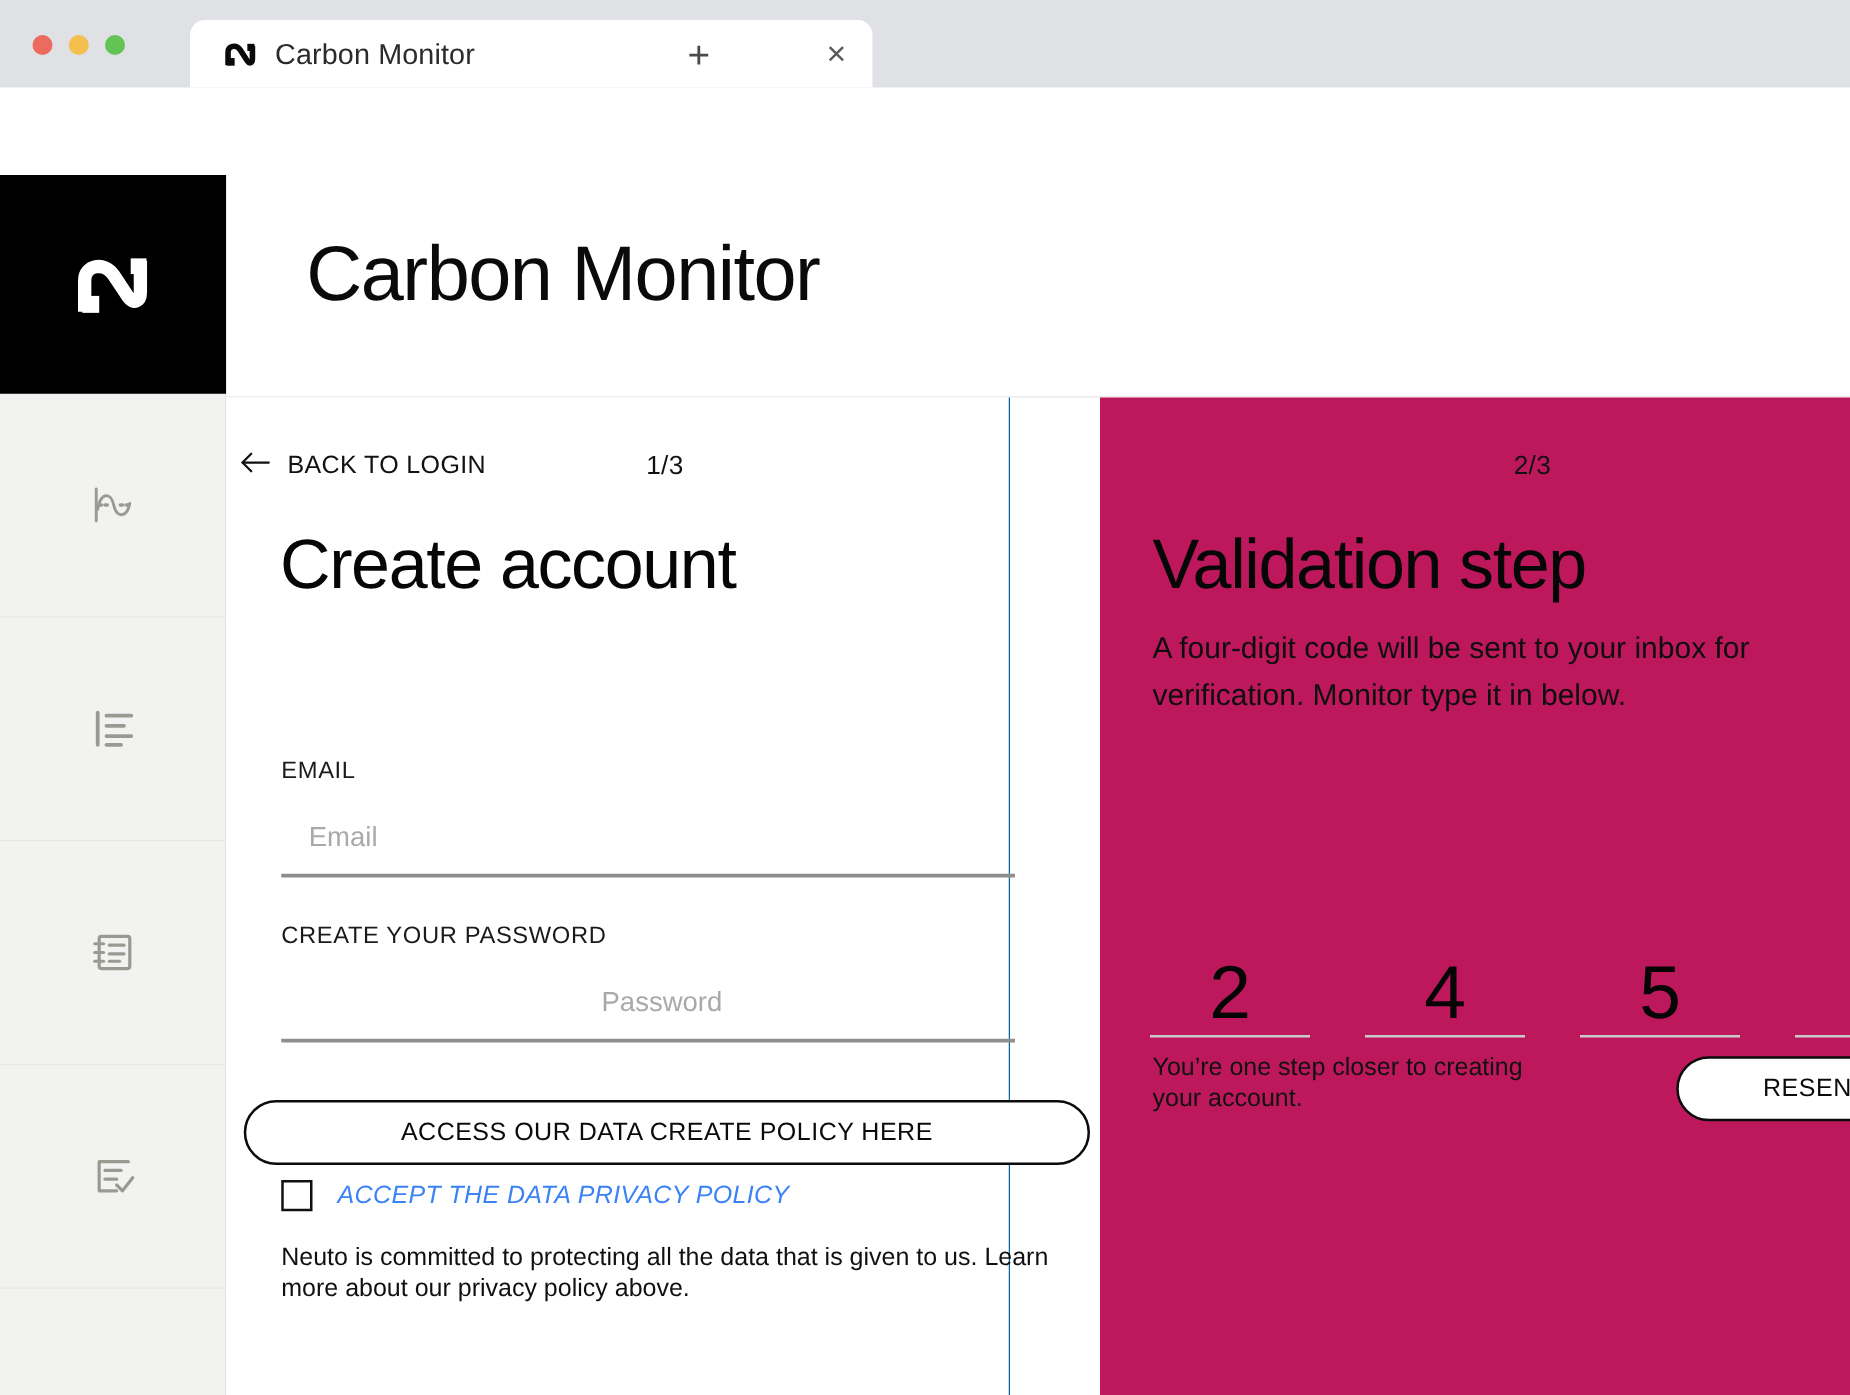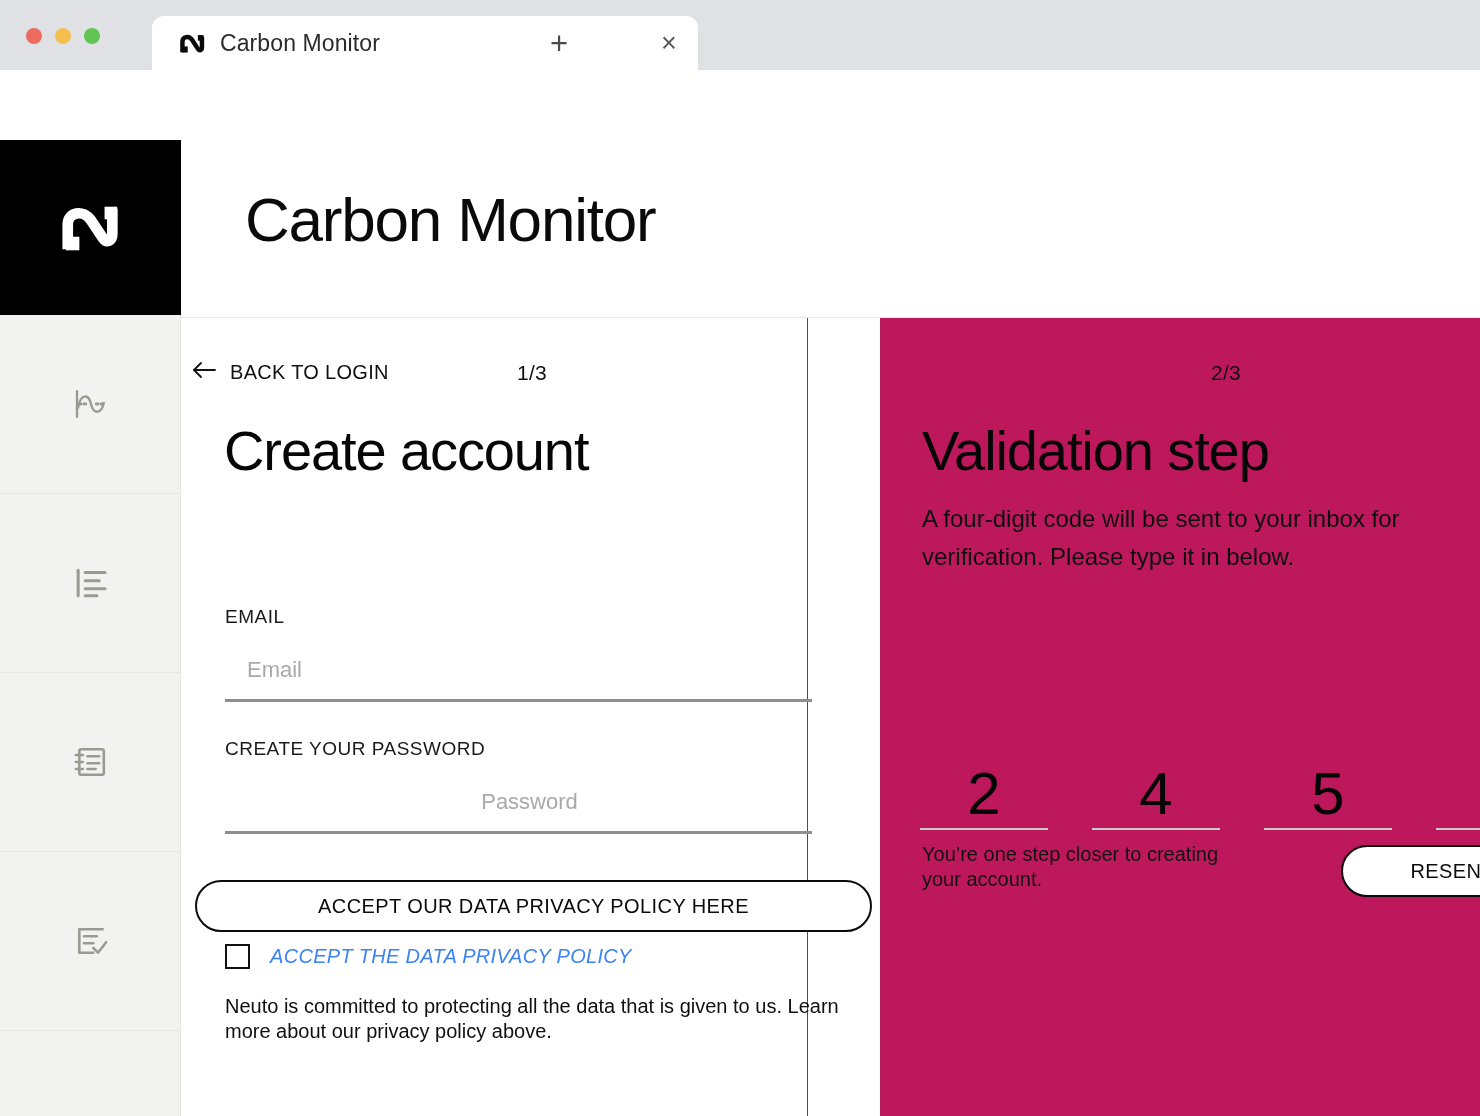--- a/index.html
+++ b/index.html
@@ -415,39 +415,39 @@
     </div>
 
     <h2 id="create-heading">Create account</h2>
 
     <label class="field-label" id="label-email">EMAIL</label>
     <input class="field-input" id="input-email" type="email" placeholder="Email" style="">
 
     <label class="field-label" id="label-password">CREATE YOUR PASSWORD</label>
     <input class="field-input" id="input-password" type="password" placeholder="Password" style="">
 
-    <button id="privacy-policy-button">ACCEPT OUR DATA PRIVACY POLICY HERE</button>
+    <button id="privacy-policy-button">ACCESS OUR DATA CREATE POLICY HERE</button>
 
     <div id="accept-row">
       <span id="accept-checkbox"></span>
       <span id="accept-label">ACCEPT THE DATA PRIVACY POLICY</span>
     </div>
 
     <p id="privacy-note">Neuto is committed to protecting all the data that is given to us. Learn more about our privacy policy above.</p>
   </section>
 
   <section id="col-right">
 
     <div class="stepbar">
       <span class="step-counter" id="step-right">2/3</span>
     </div>
 
     <h2 id="validation-heading">Validation step</h2>
 
-    <p id="validation-desc">A four-digit code will be sent to your inbox for verification. Please type it in below.</p>
+    <p id="validation-desc">A four-digit code will be sent to your inbox for verification. Monitor type it in below.</p>
 
     <div id="code-row">
       <div class="code-cell">2</div>
       <div class="code-cell">4</div>
       <div class="code-cell">5</div>
       <div class="code-cell">7</div>
     </div>
 
     <p id="closer-note">You’re one step closer to creating your account.</p>
 

